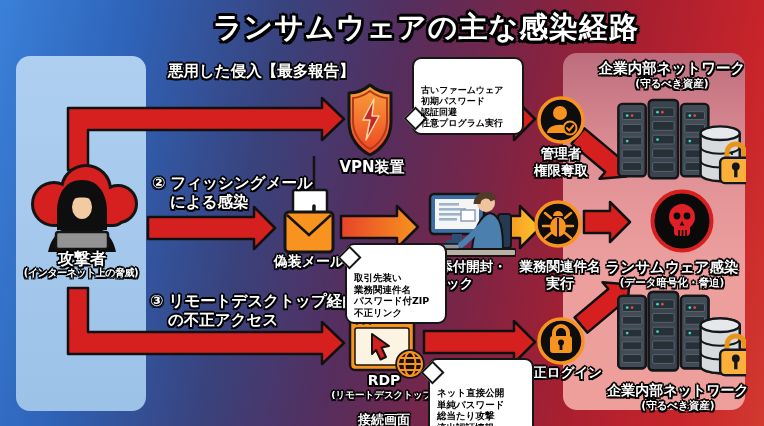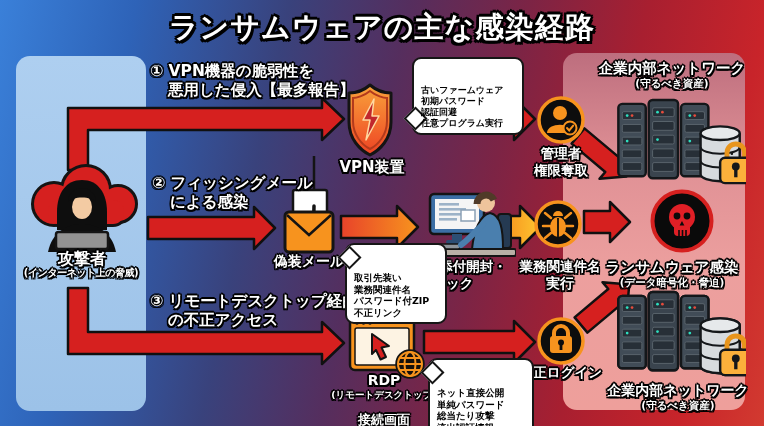--- a/index.html
+++ b/index.html
@@ -6,21 +6,21 @@
   #stage{position:relative;width:764px;height:426px;overflow:hidden;
     font-family:"DejaVu Sans","Liberation Sans",sans-serif;
     background:linear-gradient(102deg,#3a80d9 0%,#2e63b8 16%,#39427c 34%,#552e5e 48%,#7c2445 62%,#a81f30 76%,#c8242a 90%,#d23a30 100%);}
   .panel{position:absolute;border-radius:14px;}
   #panel-left{left:16px;top:56px;width:130px;height:355px;background:linear-gradient(180deg,#aecff0,#9cc2e8);}
   #panel-right{left:563px;top:53px;width:182px;height:357px;background:linear-gradient(180deg,#bd6e7e,#df9095 30%,#ec9f9e 60%,#ee9f9b);}
   .ol{color:#fff;font-weight:bold;white-space:nowrap;
     text-shadow:-1.5px -1.5px 0 #000,1.5px -1.5px 0 #000,-1.5px 1.5px 0 #000,1.5px 1.5px 0 #000,0 -1.6px 0 #000,0 1.6px 0 #000,-1.6px 0 0 #000,1.6px 0 0 #000;}
   .ol-lg{color:#fff;font-weight:bold;white-space:nowrap;
     text-shadow:-2.5px -2.5px 0 #000,2.5px -2.5px 0 #000,-2.5px 2.5px 0 #000,2.5px 2.5px 0 #000,0 -2.6px 0 #000,0 2.6px 0 #000,-2.6px 0 0 #000,2.6px 0 0 #000;}
-  .abs{position:absolute;}
+  .abs{position:absolute;margin-left:44px;}
   .ctr{transform:translateX(-50%);}
   #title{left:50%;top:8px;font-size:29px;letter-spacing:1px;z-index:5;}
   .heading{position:absolute;font-size:15.5px;line-height:19px;z-index:4;}
   .heading .l2{display:block;padding-left:18px;}
   .bubble{position:absolute;background:#fff;border:2px solid #161616;border-radius:9px;
     padding:4px 7px;font-size:9px;font-weight:bold;color:#000;line-height:1.22;
     white-space:pre-line;z-index:6;}
   .tail{position:absolute;width:13px;height:13px;background:#fff;border:2px solid #161616;transform:rotate(45deg);z-index:-1;}
   .arrows{position:absolute;left:0;top:0;z-index:1;}
   .icon{position:absolute;z-index:3;}
@@ -97,21 +97,20 @@
     <path fill="#0e0e0e" d="M62,18 C46,18 37,31 37,50 L37,68 L87,68 L87,50 C87,31 78,18 62,18 Z"></path>
     <ellipse cx="62" cy="45" rx="10" ry="12" fill="#f3cba3"></ellipse>
     <path fill="#0e0e0e" d="M62,26 C53,26 48,33 48,40 C52,34 72,34 76,40 C76,33 71,26 62,26 Z"></path>
     <path fill="#0e0e0e" d="M28,90 C32,70 47,62 62,62 C77,62 92,70 96,90 Z"></path>
     <rect x="36" y="70" width="52" height="17" rx="2.5" fill="#939393" stroke="#141414" stroke-width="2.5"></rect>
   </svg>
   <div class="lbl ol ctr" style="left:82px;top:249px;font-size:16px;">攻撃者</div>
   <div class="lbl ol ctr" style="left:81px;top:266px;font-size:10px;letter-spacing:-0.5px;">(インターネット上の脅威)</div>
 
   <div class="heading ol" style="left:150px;top:62px;">
-    <span>① VPN機器の脆弱性を</span>
     <span class="l2">悪用した侵入【最多報告】</span>
   </div>
 
   <svg class="icon" style="left:346px;top:82px;" width="48" height="76" viewBox="0 0 48 76">
     <path d="M24,3 C31,9 40,11 45,11 L45,40 C45,57 34,68 24,73 C14,68 3,57 3,40 L3,11 C8,11 17,9 24,3 Z" fill="url(#shg)" stroke="#141414" stroke-width="3" stroke-linejoin="round"></path>
     <defs>
         <linearGradient id="shg" x1="0" y1="0" x2="0" y2="1">
           <stop offset="0" stop-color="#f9a23b"></stop>
           <stop offset="1" stop-color="#ee4323"></stop>
         </linearGradient>

